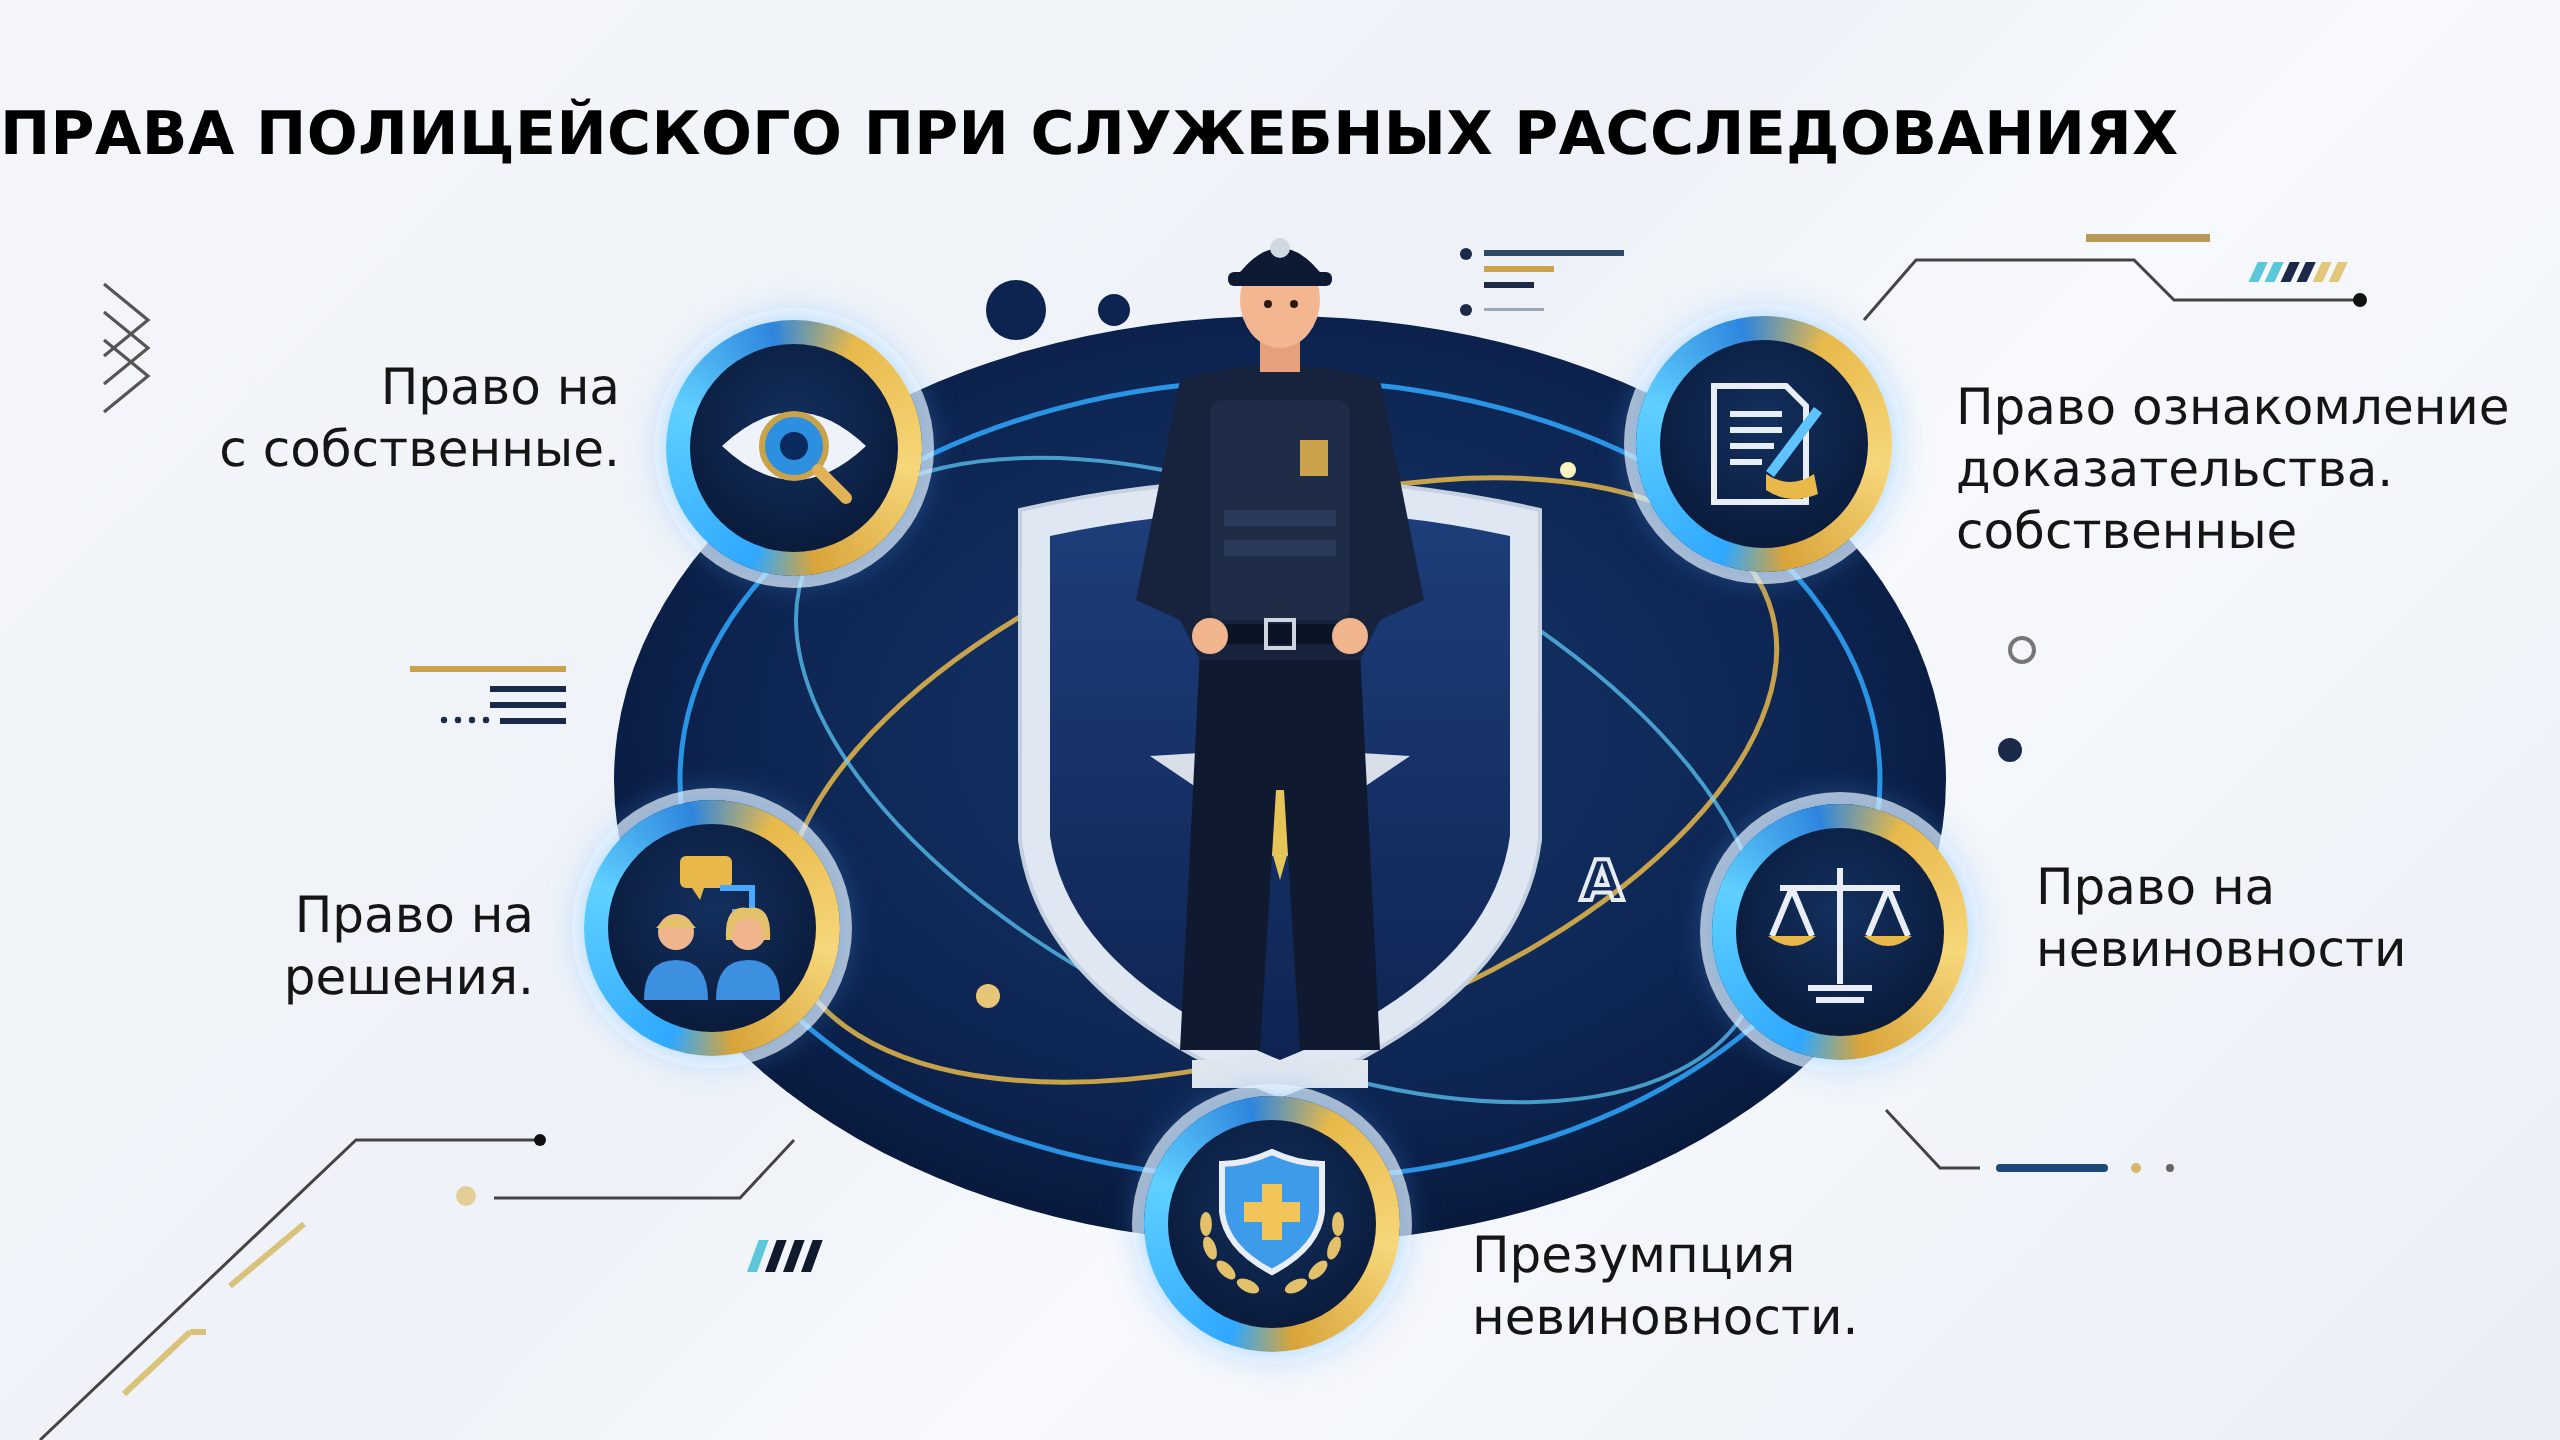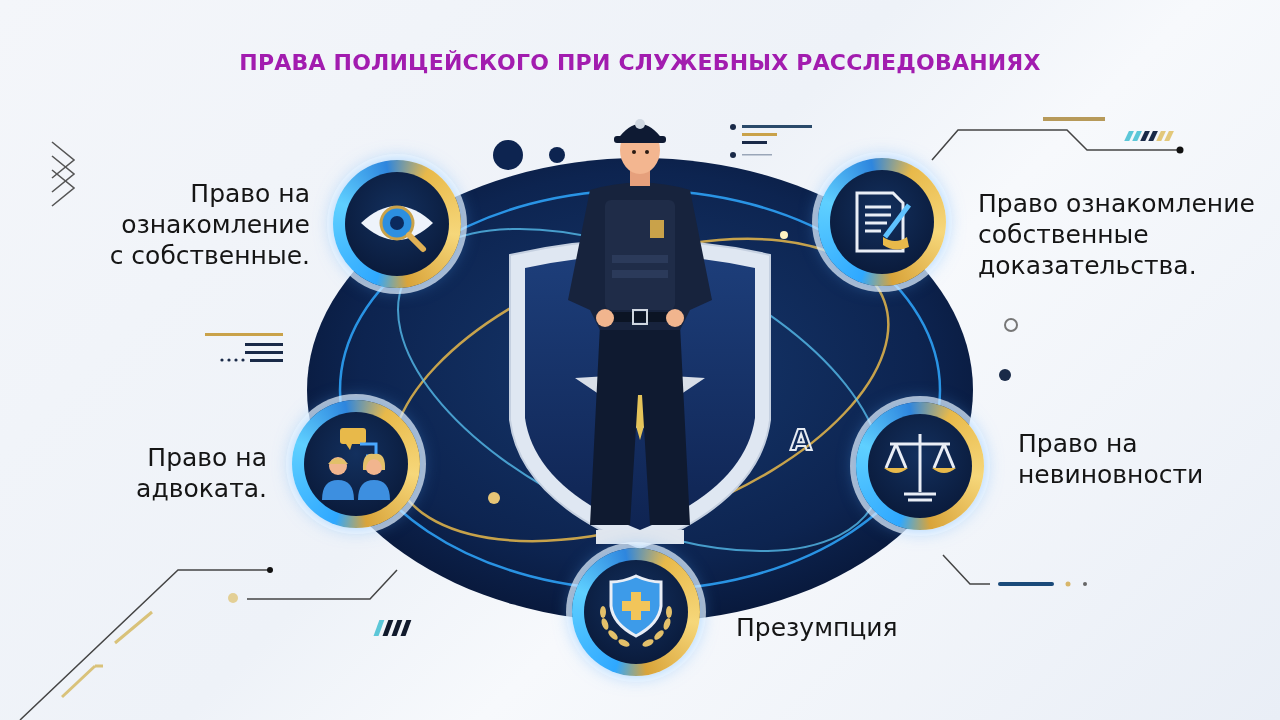--- a/index.html
+++ b/index.html
@@ -1,21 +1,21 @@
 <!DOCTYPE html>
 <html><head>
 <meta charset="utf-8">
 <style>
   html,body{margin:0;padding:0;}
   body{width:1280px;height:720px;overflow:hidden;position:relative;
     background:linear-gradient(135deg,#f4f6fa 0%,#eef2f8 45%,#f7f9fc 60%,#e9eef6 100%);
     font-family:"DejaVu Sans","Liberation Sans",sans-serif;}
-  .title{position:absolute;left:0;right:0;top:50px;text-align:center;
-    font-family:"DejaVu Sans",sans-serif;font-weight:bold;font-size:22px;
-    color:#a21caf;letter-spacing:0.2px;}
+  .title{position:absolute;left:0;right:0;top:50px;
+    font-family:"DejaVu Sans",sans-serif;font-weight:bold;font-size:30px;
+    color:#000000;letter-spacing:0.2px;}
   .stage{position:absolute;left:0;top:0;width:1280px;height:720px;}
   .label{position:absolute;font-size:25px;line-height:31px;color:#151515;
     font-family:"DejaVu Sans",sans-serif;}
   .label.right{text-align:right;}
   .label span{display:block;}
   .node{position:absolute;width:128px;height:128px;border-radius:50%;
     background:conic-gradient(from 200deg,#2fa8ff 0deg,#5fd0ff 90deg,#2e86de 150deg,#e8b94a 190deg,#f6d77a 260deg,#d9a43a 330deg,#2fa8ff 360deg);
     box-shadow:0 0 18px rgba(80,170,255,0.55),0 0 0 6px rgba(255,255,255,0.7);}
   .node .inner{position:absolute;left:12px;top:12px;width:104px;height:104px;border-radius:50%;
     background:radial-gradient(circle at 50% 40%,#13305e 0%,#0b1d3f 70%,#08142d 100%);
@@ -149,63 +149,62 @@
       <svg width="80" height="70" viewBox="0 0 80 70">
         <path d="M4,34 Q40,0 76,34 Q40,68 4,34 Z" fill="#eef3fb"></path>
         <circle cx="40" cy="34" r="16" fill="#2c8fe0" stroke="#c9a24a" stroke-width="3"></circle>
         <circle cx="40" cy="34" r="7" fill="#0b2a5e"></circle>
         <line x1="52" y1="46" x2="66" y2="60" stroke="#e0b155" stroke-width="6" stroke-linecap="round"></line>
       </svg>
     </div>
   </div>
   <div class="label right" style="right:970px;top:178px;">
     <span>Право на</span>
-    <span>ознакомление</span>
     <span>с собственные.</span>
   </div>
 
   <div class="node" style="left:818px;top:158px;">
     <div class="inner">
       <svg width="70" height="70" viewBox="0 0 70 70">
         <path d="M10,6 L46,6 L56,16 L56,64 L10,64 Z" fill="none" stroke="#e9eef6" stroke-width="3"></path>
         <g stroke="#e9eef6" stroke-width="3">
             <line x1="18" y1="20" x2="44" y2="20"></line>
             <line x1="18" y1="28" x2="44" y2="28"></line>
             <line x1="18" y1="36" x2="40" y2="36"></line>
             <line x1="18" y1="44" x2="34" y2="44"></line>
           </g>
         <line x1="62" y1="18" x2="38" y2="50" stroke="#5fc3ff" stroke-width="5"></line>
         <path d="M36,50 Q48,58 60,50 L62,60 Q48,66 36,58 Z" fill="#e8b94a"></path>
       </svg>
     </div>
   </div>
   <div class="label" style="left:978px;top:188px;">
     <span>Право ознакомление</span>
+    <span>доказательства.</span>
     <span>собственные</span>
-    <span>доказательства.</span>
   </div>
 
   <div class="node" style="left:292px;top:400px;">
     <div class="inner">
       <svg width="80" height="76" viewBox="0 0 80 76">
         <rect x="24" y="2" width="26" height="16" rx="3" fill="#e8b94a"></rect>
         <polygon points="30,18 34,24 36,18" fill="#e8b94a"></polygon>
         <path d="M44,18 L60,18 L60,30 L50,30" fill="none" stroke="#4aa8ff" stroke-width="3"></path>
         <circle cx="22" cy="40" r="9" fill="#f1b58e"></circle>
         <path d="M12,38 Q22,26 32,38 Z" fill="#e3c06a"></path>
         <path d="M6,74 Q6,54 22,54 Q38,54 38,74 Z" fill="#3d8fe0"></path>
         <circle cx="58" cy="40" r="9" fill="#f1b58e"></circle>
         <path d="M47,44 Q46,26 58,28 Q70,26 69,44 L66,44 Q66,34 58,33 Q50,34 50,44 Z" fill="#e3c06a"></path>
         <path d="M42,74 Q42,54 58,54 Q74,54 74,74 Z" fill="#3d8fe0"></path>
       </svg>
     </div>
   </div>
   <div class="label right" style="right:1013px;top:442px;">
     <span>Право на</span>
-    <span>адвоката.</span>
+    <span>решения.</span>
   </div>
 
   <div class="node" style="left:856px;top:402px;">
     <div class="inner">
       <svg width="80" height="76" viewBox="0 0 80 76">
         <g stroke="#e9eef6" stroke-width="3" fill="none">
           <line x1="40" y1="6" x2="40" y2="64"></line>
           <line x1="10" y1="16" x2="70" y2="16"></line>
           <line x1="16" y1="16" x2="6" y2="40"></line>
             <line x1="16" y1="16" x2="26" y2="40"></line>
@@ -238,15 +237,16 @@
           <ellipse cx="74" cy="40" rx="3" ry="6"></ellipse>
             <ellipse cx="72" cy="52" rx="3" ry="6" transform="rotate(20 72 52)"></ellipse>
           <ellipse cx="64" cy="63" rx="3" ry="6" transform="rotate(45 64 63)"></ellipse>
             <ellipse cx="53" cy="71" rx="3" ry="6" transform="rotate(65 53 71)"></ellipse>
         </g>
       </svg>
     </div>
   </div>
   <div class="label" style="left:736px;top:612px;">
     <span>Презумпция</span>
+    <span>невиновности.</span>
   </div>
 
 </div>
 
 </body></html>

